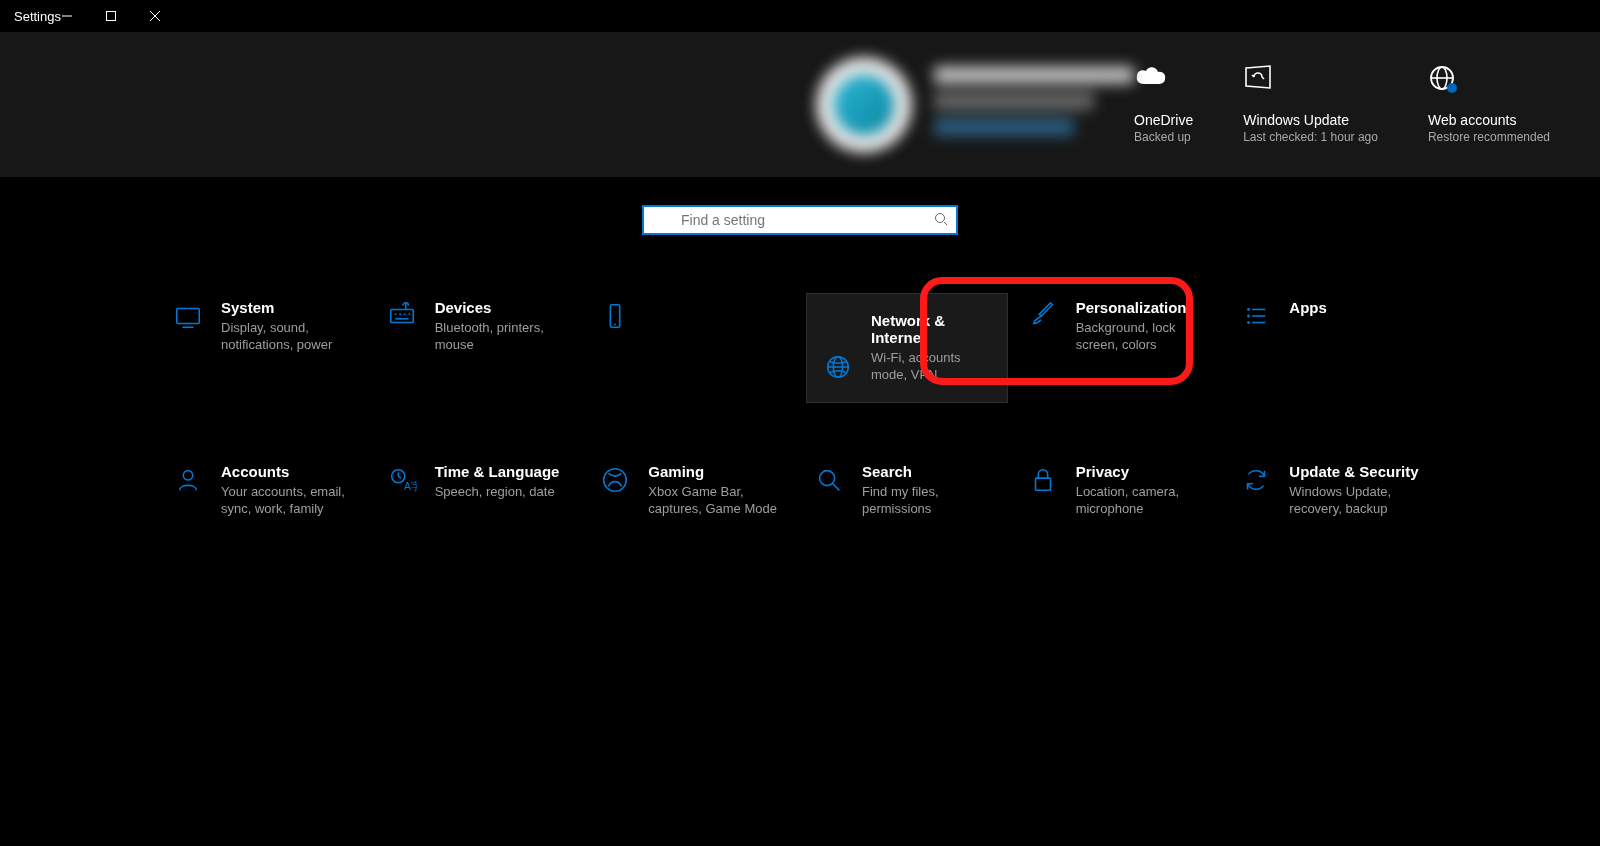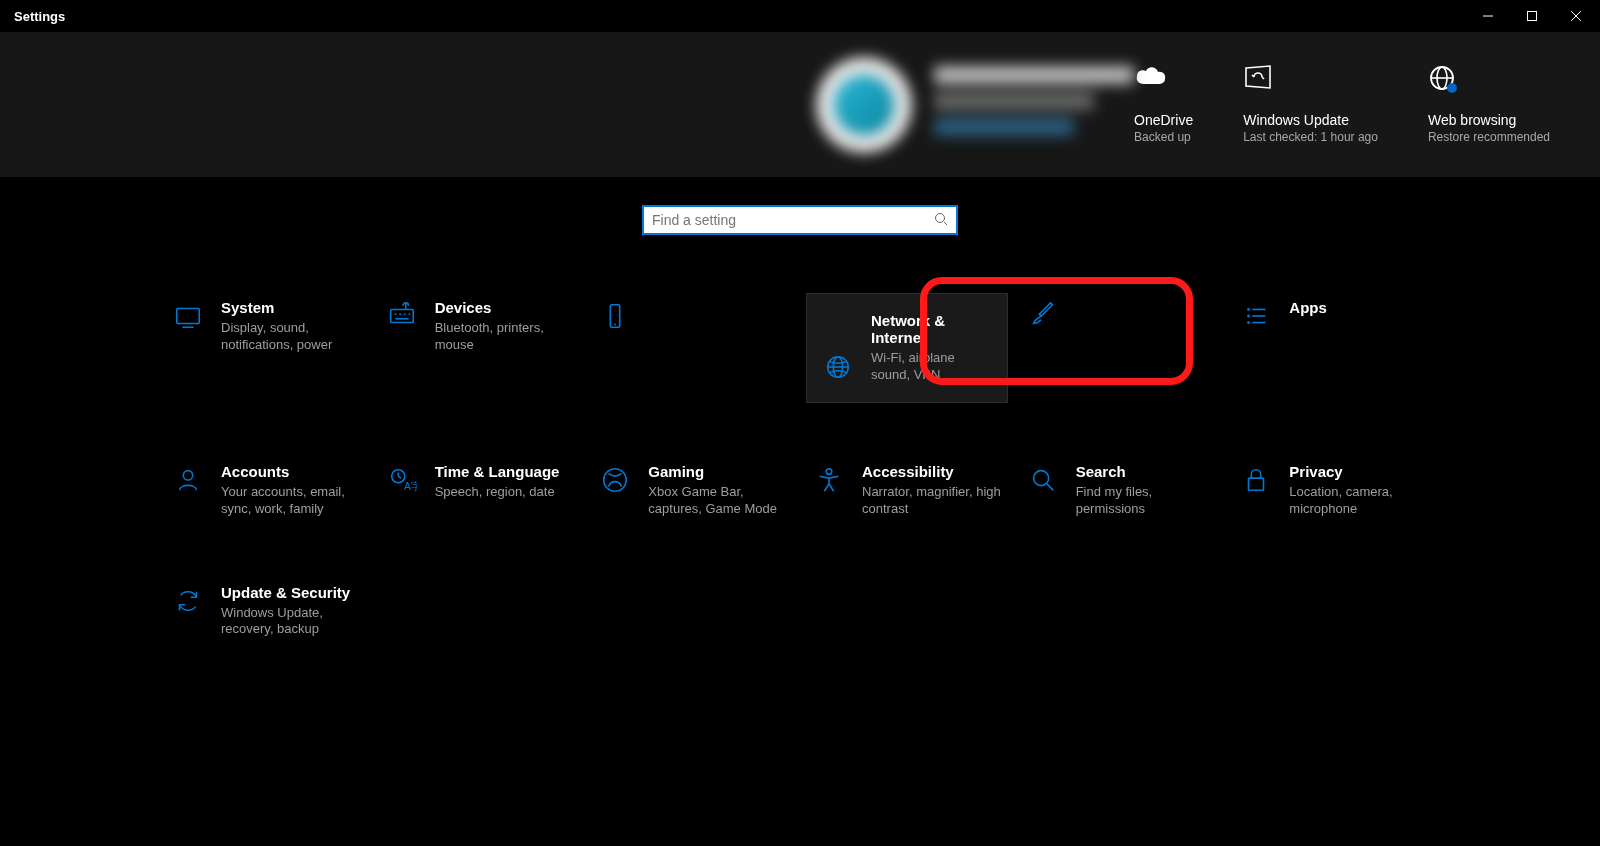--- a/index.html
+++ b/index.html
@@ -10,22 +10,20 @@
     font-family: "Segoe UI", Arial, sans-serif;
     color: #fff;
     overflow: hidden;
   }
   .titlebar {
     height: 32px;
     background: #000;
     display: flex;
     align-items: center;
     padding: 0 14px;
-    justify-content: space-between;
-    font-weight: bold;
   }
   .titlebar .title { font-size: 13px; }
   .titlebar .win-controls { display: flex; gap: 28px; }
   .win-controls span { width: 16px; text-align: center; font-size: 13px; cursor: default; }
   .win-controls svg { display:block; }
 
   .header-band {
     background: #171717;
     height: 145px;
     display: flex;
@@ -62,21 +60,21 @@
 
   .search-wrap { text-align:center; }
   .search-box {
     width: 316px; height: 30px;
     background: #fff; color:#000;
     border: 2px solid #0078d4;
     display: inline-flex; align-items:center;
     padding: 0 8px;
   }
   .search-box input {
-    flex: 1; border: none; outline: none; font-size: 14px; background: transparent;
+    flex: 1; border: none; outline: none; font-size: 14px; background: transparent; margin-left: 29px;
   }
   .search-box .search-glyph { color: #555; font-size: 13px; }
 
   .grid {
     margin: 58px auto 0;
     width: 1270px;
     display: grid;
     grid-template-columns: repeat(6, 1fr);
     column-gap: 12px;
     row-gap: 54px;
@@ -168,21 +166,21 @@
     </div>
     <div class="status-card">
       <div class="icon-wrap">
         <svg width="30" height="30" viewBox="0 0 30 30">
           <circle cx="14" cy="14" r="11" fill="none" stroke="#fff" stroke-width="1.8"></circle>
           <ellipse cx="14" cy="14" rx="5" ry="11" fill="none" stroke="#fff" stroke-width="1.6"></ellipse>
           <line x1="3" y1="14" x2="25" y2="14" stroke="#fff" stroke-width="1.6"></line>
           <circle cx="24" cy="24" r="5" fill="#0067c0"></circle>
         </svg>
       </div>
-      <div class="s-title">Web browsing</div>
+      <div class="s-title">Web accounts</div>
       <div class="s-sub">Restore recommended</div>
     </div>
   </div>
 </div>
 
 <div class="content">
   <div class="search-wrap">
     <div class="search-box">
       <input type="text" placeholder="Find a setting" style="">
       <span class="search-glyph">
@@ -242,30 +240,34 @@
         <svg viewBox="0 0 32 32">
             <circle cx="16" cy="16" r="11" class="accent"></circle>
             <ellipse cx="16" cy="16" rx="5" ry="11" class="accent"></ellipse>
             <line x1="5" y1="16" x2="27" y2="16" class="accent"></line>
             <path d="M7 10 Q16 14 25 10" class="accent"></path>
             <path d="M7 22 Q16 18 25 22" class="accent"></path>
           </svg>
       </div>
       <div class="t-text">
         <div class="t-title">Network &amp; Internet</div>
-        <div class="t-desc">Wi-Fi, airplane sound, VPN</div>
+        <div class="t-desc">Wi-Fi, accounts mode, VPN</div>
       </div>
     </div>
 
     <div class="tile">
       <div class="t-icon">
         <svg viewBox="0 0 32 32">
             <path d="M26 4 L14 16 L12 14 L24 2 Z" class="accent" fill="#0078d4" fill-opacity="0"></path>
             <path d="M14 16 C10 20 8 18 6 24 C10 24 12 22 14 20" class="accent"></path>
           </svg>
+      </div>
+      <div class="t-text">
+        <div class="t-title">Personalization</div>
+        <div class="t-desc">Background, lock screen, colors</div>
       </div>
     </div>
 
     <div class="tile">
       <div class="t-icon">
         <svg viewBox="0 0 32 32">
             <circle cx="8" cy="9" r="1.5" fill="#0078d4"></circle>
             <line x1="12" y1="9" x2="26" y2="9" class="accent"></line>
             <circle cx="8" cy="16" r="1.5" fill="#0078d4"></circle>
             <line x1="12" y1="16" x2="26" y2="16" class="accent"></line>
@@ -312,32 +314,20 @@
             <circle cx="16" cy="16" r="12" class="accent"></circle>
             <path d="M9 9 C14 13 18 13 23 9 M9 23 C12 16 20 16 23 23" class="accent"></path>
           </svg>
       </div>
       <div class="t-text">
         <div class="t-title">Gaming</div>
         <div class="t-desc">Xbox Game Bar, captures, Game Mode</div>
       </div>
     </div>
 
-    <div class="tile">
-      <div class="t-icon">
-        <svg viewBox="0 0 32 32">
-            <circle cx="16" cy="7" r="3" class="accent"></circle>
-            <path d="M6 12 L16 14 L26 12 M16 14 L16 20 M16 20 L11 28 M16 20 L21 28" class="accent"></path>
-          </svg>
-      </div>
-      <div class="t-text">
-        <div class="t-title">Accessibility</div>
-        <div class="t-desc">Narrator, magnifier, high contrast</div>
-      </div>
-    </div>
 
     <div class="tile">
       <div class="t-icon">
         <svg viewBox="0 0 32 32">
             <circle cx="14" cy="14" r="8" class="accent"></circle>
             <line x1="20" y1="20" x2="27" y2="27" class="accent"></line>
           </svg>
       </div>
       <div class="t-text">
         <div class="t-title">Search</div>

